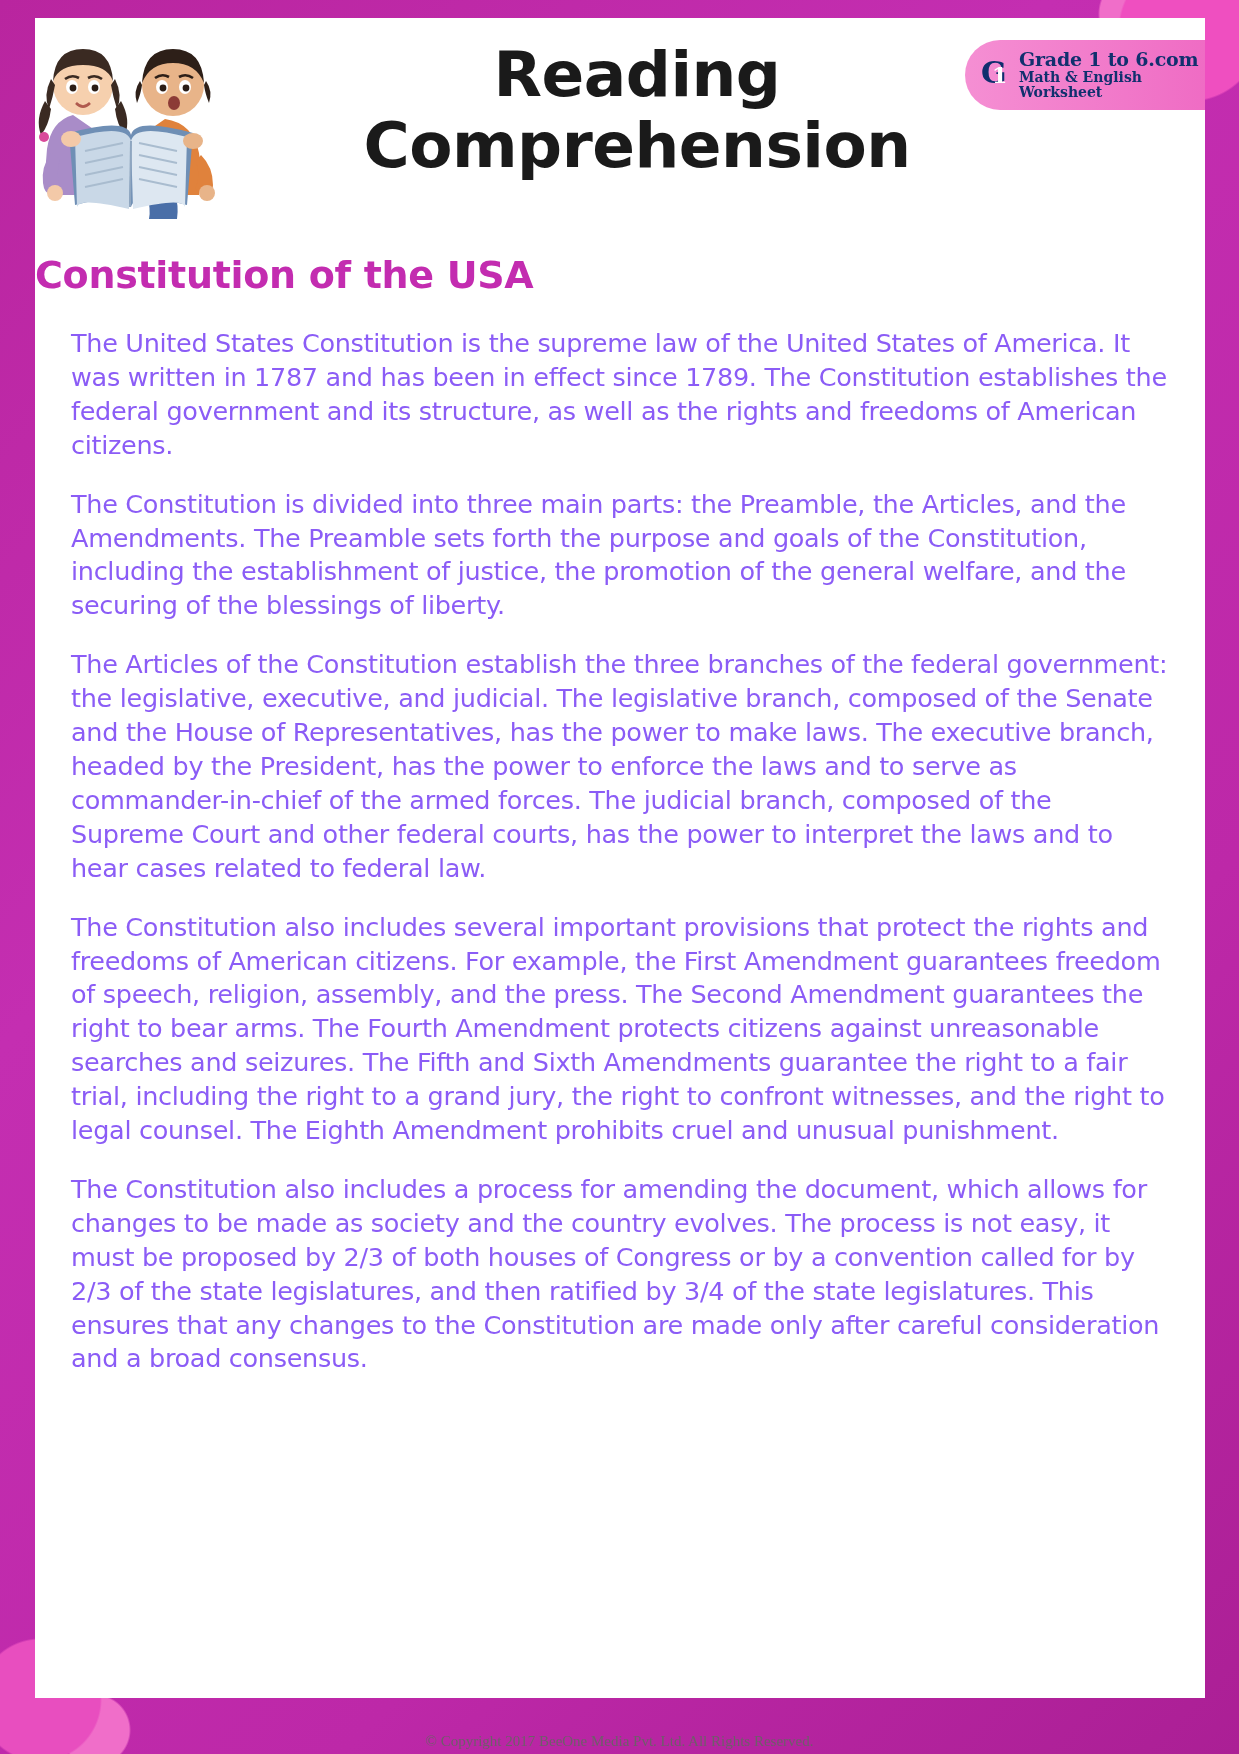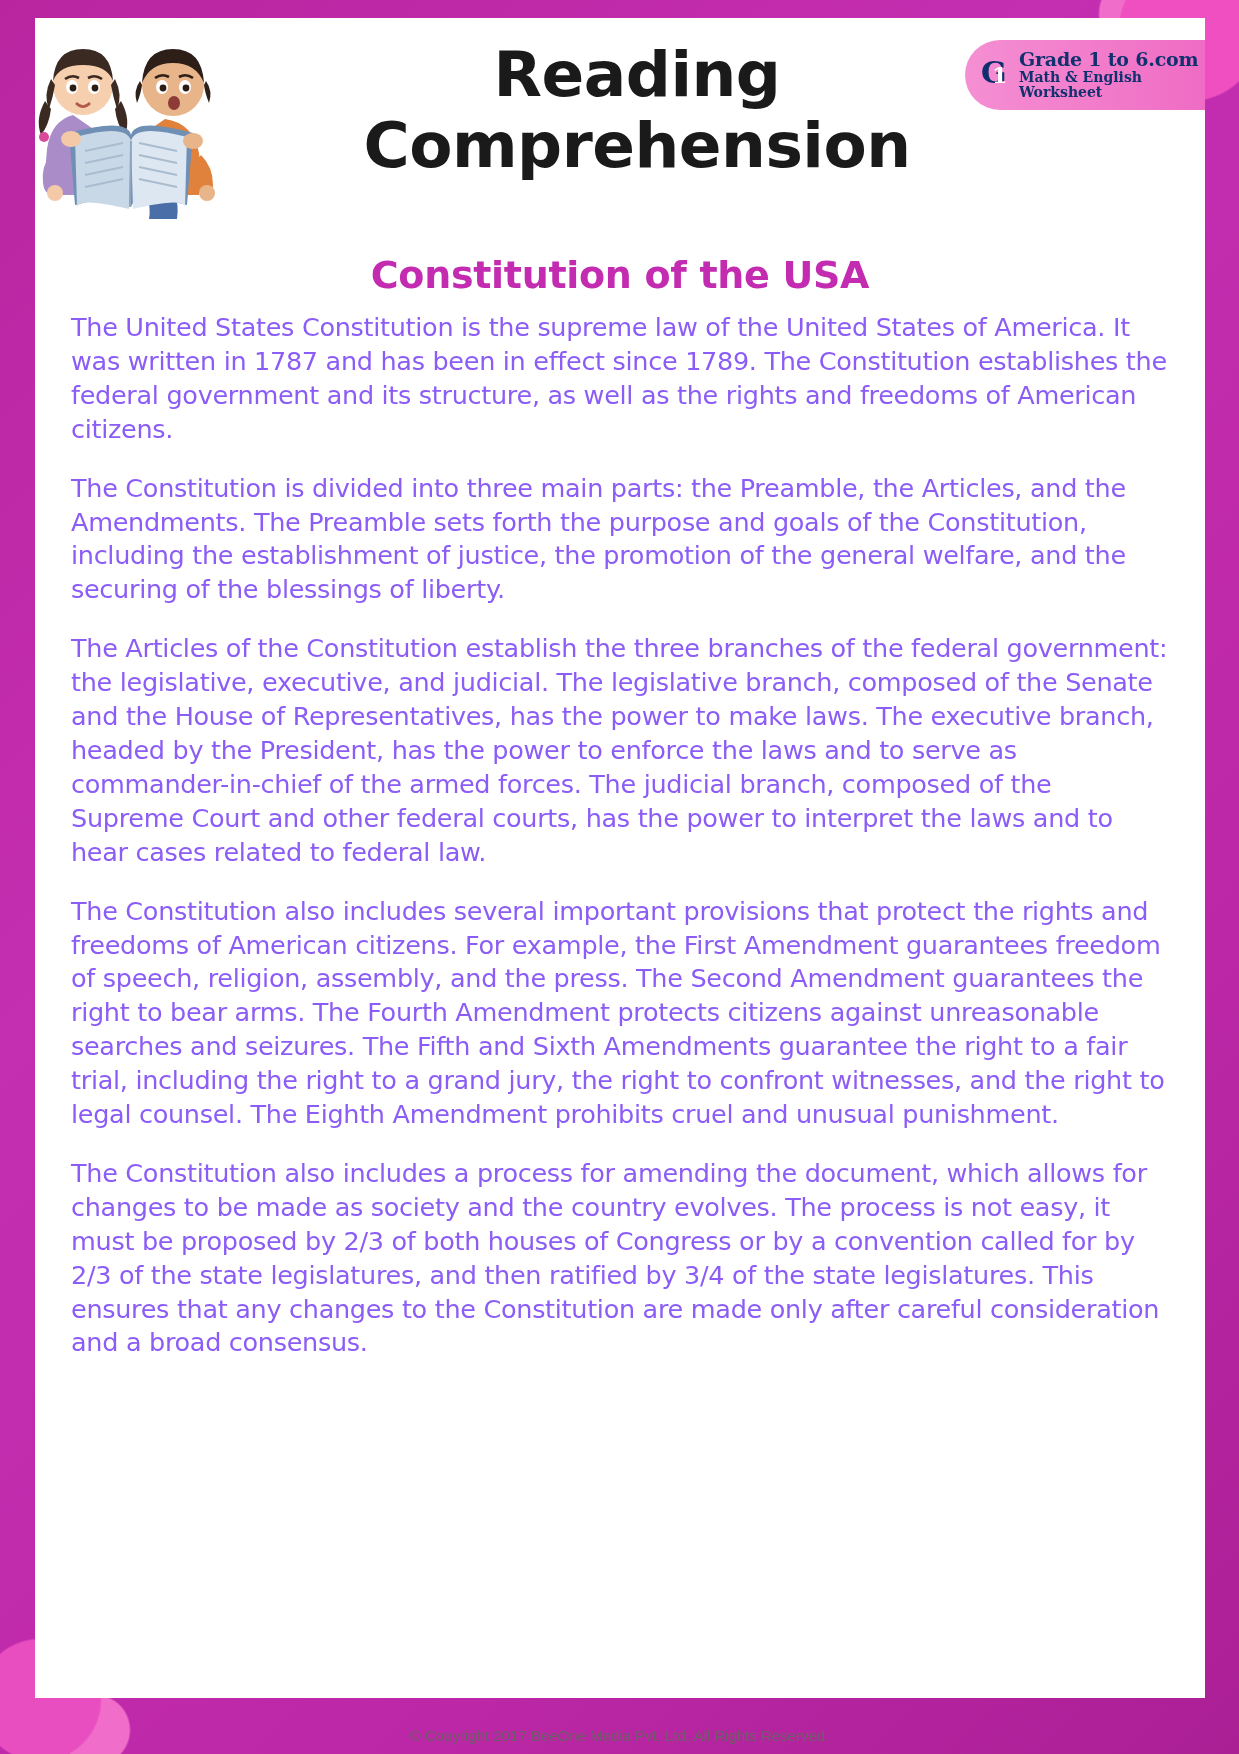--- a/index.html
+++ b/index.html
@@ -116,50 +116,50 @@
   }
   .logo-text .l2 {
     font-family: "DejaVu Serif", serif;
     font-weight: bold;
     font-size: 14px;
     color: #11306e;
   }
 
   
   .subtitle {
-    text-align: center;
+    text-align: left;
     font-family: "DejaVu Sans", sans-serif;
     font-weight: bold;
     font-size: 38px;
     color: #c32cb0;
-    margin: 0 0 14px 0;
+    margin: 0 0 30px 0;
     letter-spacing: -0.3px;
   }
 
   
   .body-copy {
     padding: 0 36px 0 36px;
   }
   .body-copy p {
     font-family: "DejaVu Sans", sans-serif;
     font-size: 25.5px;
     line-height: 1.33;
     color: #8b5cf6;
     margin: 0 0 25px 0;
     letter-spacing: -0.3px;
   }
 
   
   .footer {
     position: absolute;
     left: 0;
-    bottom: 10px;
+    bottom: 4px;
     width: 100%;
     text-align: center;
-    font-family: Liberation Sans, sans-serif;
+    font-family: Liberation Serif, serif;
     font-size: 15px;
     color: #6e5e69;
   }
 </style>
 </head>
 <body>
 
 <div class="page-frame"></div>
 
 <div class="sheet">

